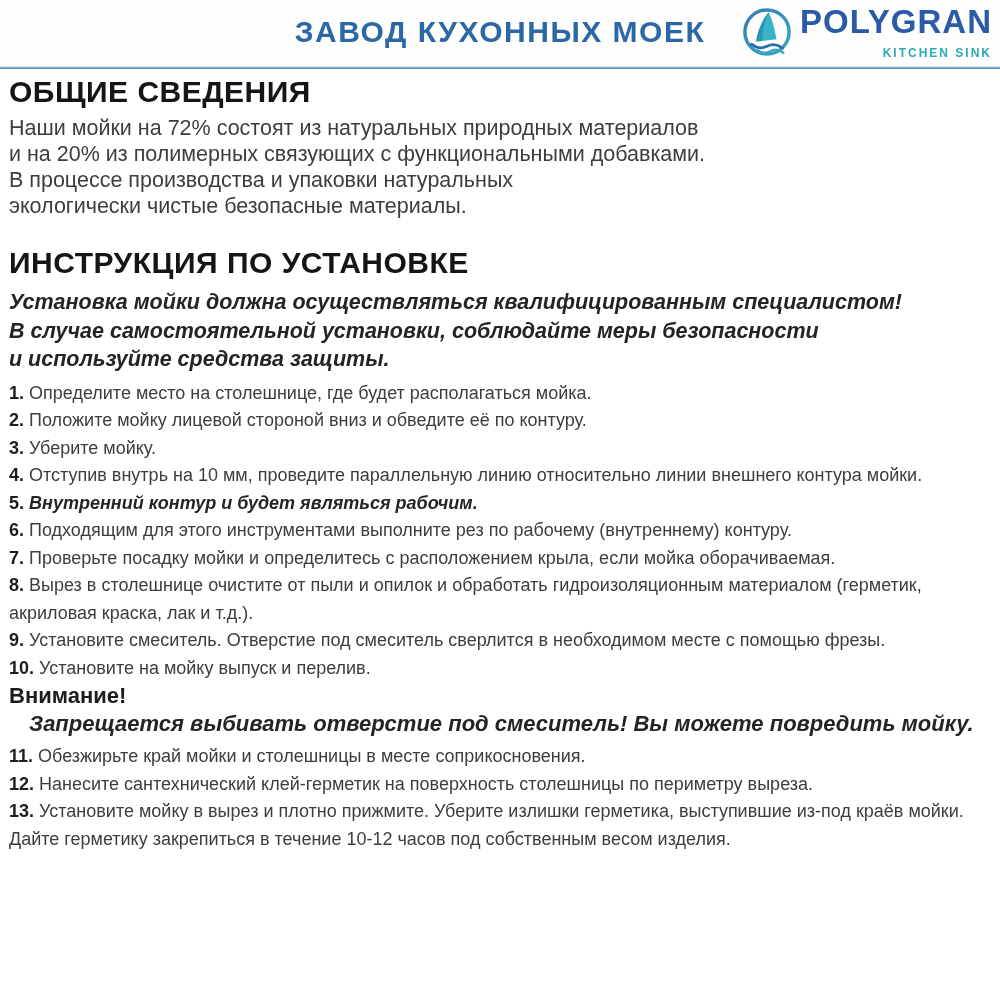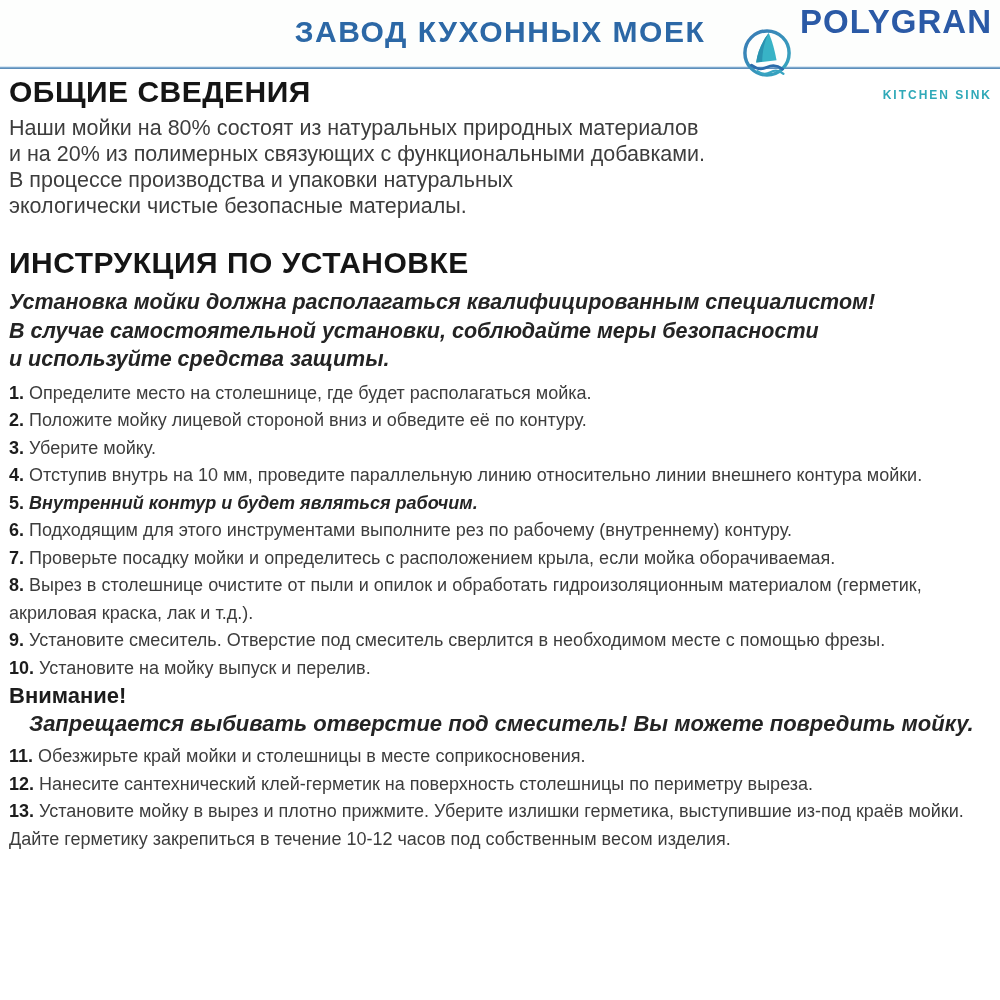--- a/index.html
+++ b/index.html
@@ -35,21 +35,21 @@
   }
   .logo {
     position: absolute;
     right: 8px;
     top: 5px;
     display: flex;
     align-items: center;
     gap: 7px;
   }
   .logo-icon svg { display: block; }
-  .logo-text { display: flex; flex-direction: column; align-items: flex-end; gap: 42px; }
+  .logo-text { display: flex; flex-direction: column; align-items: flex-end; }
   .brand-name {
     font-size: 33px;
     font-weight: bold;
     letter-spacing: 1px;
     color: #2b5aa6;
     line-height: 1.05;
   }
   .brand-sub {
     font-size: 12px;
     font-weight: bold;
@@ -138,29 +138,29 @@
       </span>
     </div>
   </header>
 
   <div class="divider"></div>
 
   <main class="content">
 
     <h1 class="section-heading heading-general">ОБЩИЕ СВЕДЕНИЯ</h1>
     <p class="para">
-      <span class="pline">Наши мойки на 80% состоят из натуральных природных материалов</span>
+      <span class="pline">Наши мойки на 72% состоят из натуральных природных материалов</span>
       <span class="pline">и на 20% из полимерных связующих с функциональными добавками.</span>
       <span class="pline">В процессе производства и упаковки натуральных</span>
       <span class="pline">экологически чистые безопасные материалы.</span>
     </p>
 
     <h1 class="section-heading heading-install">ИНСТРУКЦИЯ ПО УСТАНОВКЕ</h1>
     <p class="warn">
-      <span class="pline">Установка мойки должна располагаться квалифицированным специалистом!</span>
+      <span class="pline">Установка мойки должна осуществляться квалифицированным специалистом!</span>
       <span class="pline">В случае самостоятельной установки, соблюдайте меры безопасности</span>
       <span class="pline">и используйте средства защиты.</span>
     </p>
 
     <div class="steps" id="steps-1">
         <div class="step"><span class="step-num">1.</span><span class="step-text">&nbsp;Определите место на столешнице, где будет располагаться мойка.</span></div>
         <div class="step"><span class="step-num">2.</span><span class="step-text">&nbsp;Положите мойку лицевой стороной вниз и обведите её по контуру.</span></div>
         <div class="step"><span class="step-num">3.</span><span class="step-text">&nbsp;Уберите мойку.</span></div>
         <div class="step"><span class="step-num">4.</span><span class="step-text">&nbsp;Отступив внутрь на 10 мм, проведите параллельную линию относительно линии внешнего контура мойки.</span></div>
         <div class="step em"><span class="step-num">5.</span><span class="step-text">&nbsp;Внутренний контур и будет являться рабочим.</span></div>

